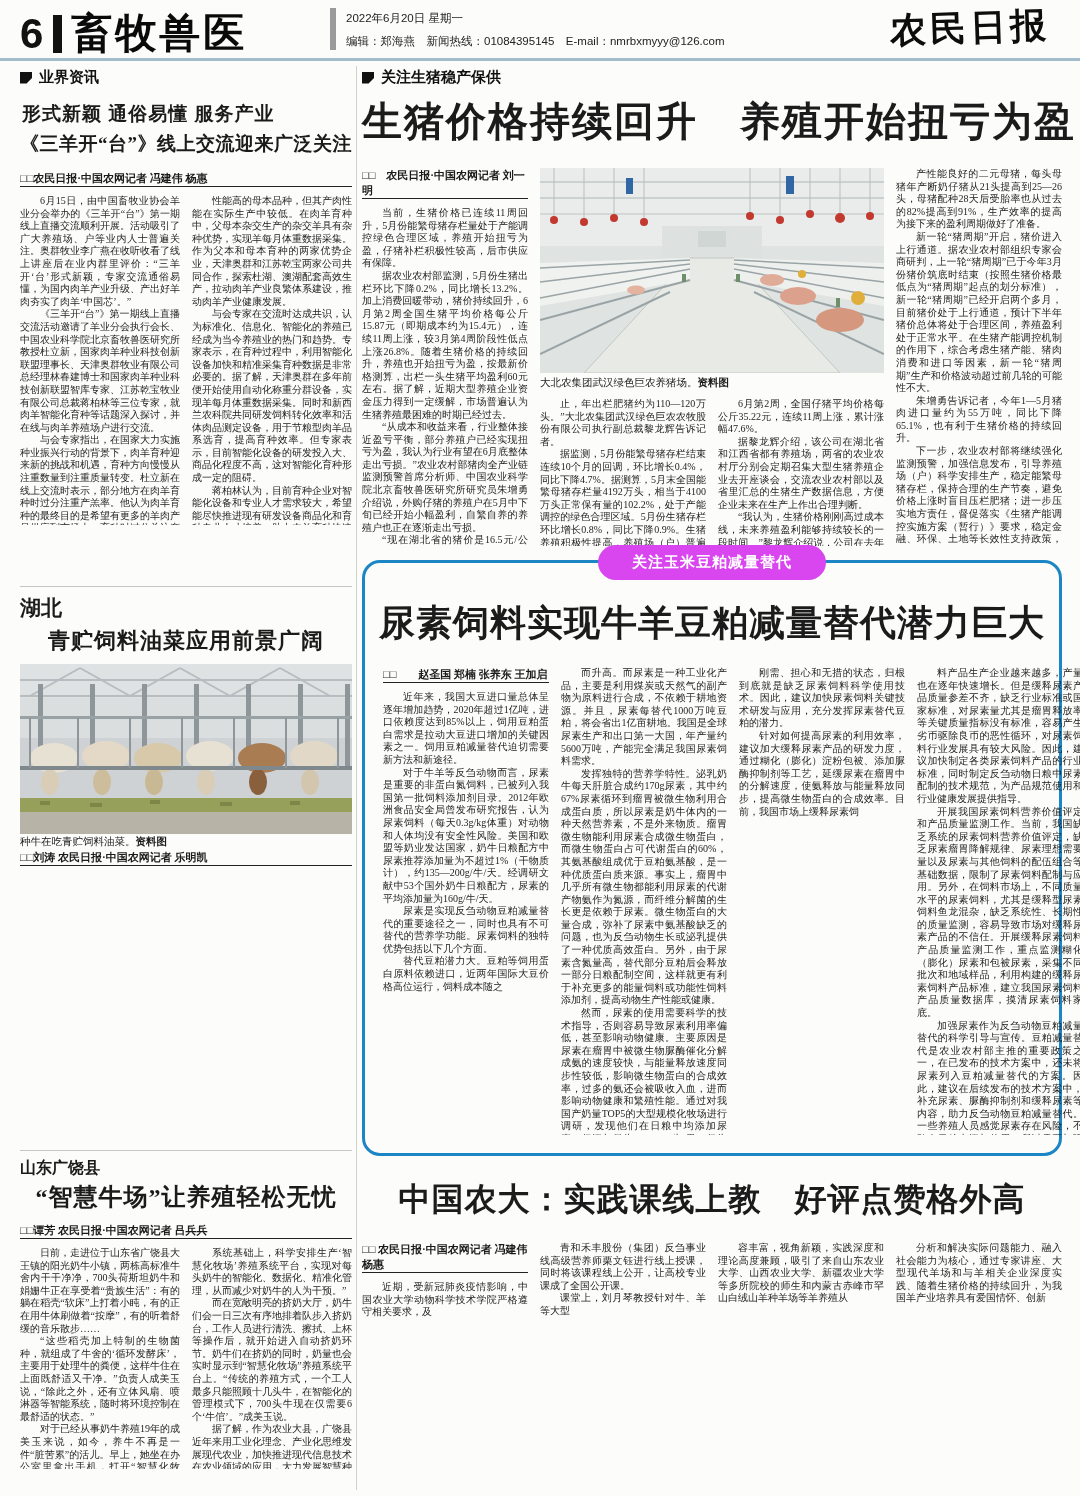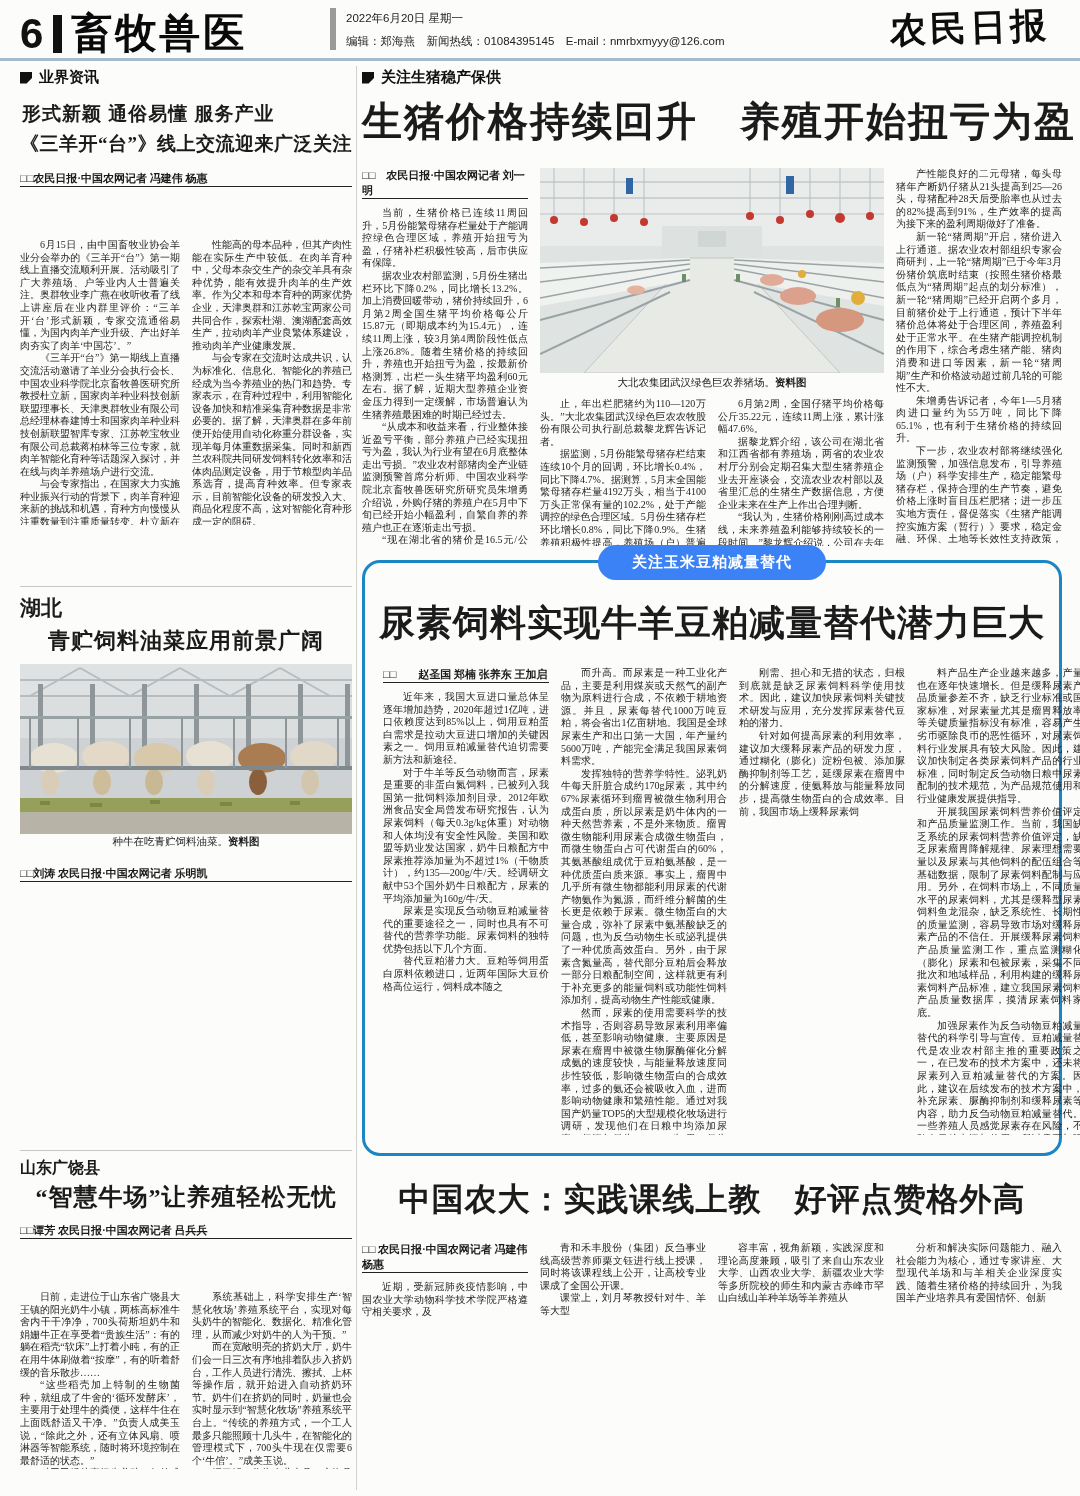--- a/index.html
+++ b/index.html
@@ -17,44 +17,44 @@
   .meta-lines div{margin:3px 0 8px 0;}
   .masthead{position:absolute;right:30px;top:4px;font-size:36px;font-weight:900;
             font-family:"DejaVu Serif","Liberation Serif",serif;transform:rotate(-2deg);letter-spacing:4px;color:#0d0d0d;}
   .hdr-rule{position:absolute;left:0;top:58px;width:1080px;height:3px;background:#a2bccb;}
   
   .kicker{display:flex;align-items:center;font-family:"Liberation Sans","DejaVu Sans",sans-serif;font-weight:bold;font-size:15px;color:#111;}
   .flag{width:12px;height:12px;background:#111;margin-right:7px;clip-path:polygon(0 0,100% 0,100% 55%,55% 100%,0 100%);}
   .byline{font-weight:bold;font-size:11px;border-bottom:1.5px solid #222;margin:0 0 8px 0;line-height:15px;}
   .body-col p{margin:0;text-indent:2em;font-size:10px;line-height:12.6px;text-align:justify;color:#1d1d1d;}
   .body-col{overflow:hidden;}
-  .caption-row{display:flex;justify-content:center;font-size:10.5px;line-height:16px;}
+  .caption-row{display:flex;justify-content:flex-start;font-size:10.5px;line-height:16px;}
   .caption-row .credit{font-weight:bold;}
   .vrule{position:absolute;left:356px;top:66px;width:1px;height:1424px;background:#d2d2cd;}
   .hrule-left{position:absolute;left:20px;width:332px;height:1px;background:#c7c7c2;}
   
   .sy{position:absolute;left:20px;top:68px;width:332px;}
   .sy .h-top{font-family:"Liberation Sans","DejaVu Sans",sans-serif;font-weight:900;font-size:19px;margin:14px 0 4px 2px;letter-spacing:1px;}
   .sy .h-main{font-weight:700;font-size:19px;white-space:nowrap;margin:2px 0 14px 0;letter-spacing:0.5px;}
   .cols2{display:flex;gap:12px;}
-  .cols2 .body-col{width:160px;margin-top:44px;}
+  .cols2 .body-col{width:160px;}
   .sy-body{height:330px;}
   
   .pig{position:absolute;left:362px;top:68px;width:700px;height:478px;}
   .pig .h-main{position:absolute;left:0;top:26px;width:700px;text-align:center;font-weight:900;font-size:40px;letter-spacing:2px;white-space:nowrap;}
   .pig-col{position:absolute;width:166px;}
   .pig-c1{left:0;top:100px;height:378px;}
   .pig-c2{left:178px;top:330px;height:148px;}
   .pig-c3{left:356px;top:330px;height:148px;}
   .pig-c4{left:534px;top:100px;height:378px;}
   .pig-fig{position:absolute;left:178px;top:100px;width:344px;height:205px;background:#dfe3e2;}
   .pig-cap{position:absolute;left:178px;top:307px;width:344px;}
   
   .urea{position:absolute;left:362px;top:560px;width:700px;height:596px;border:3px solid #1b85c5;border-radius:18px;box-sizing:border-box;background:#fcfcfa;}
-  .badge{position:absolute;left:50%;top:-18px;transform:translateX(-50%);background:#3b82f6;color:#fff;
+  .badge{position:absolute;left:50%;top:-18px;transform:translateX(-50%);background:#d946ef;color:#fff;
          font-family:"Liberation Sans","DejaVu Sans",sans-serif;font-weight:bold;font-size:15px;
          padding:8px 34px;border-radius:999px;white-space:nowrap;letter-spacing:1px;}
   .urea .h-main{position:absolute;left:0;top:36px;width:100%;text-align:center;font-weight:900;font-size:36px;letter-spacing:1px;white-space:nowrap;}
   .urea-col{position:absolute;top:104px;width:166px;height:468px;}
   .urea-c1{left:18px;} .urea-c2{left:196px;} .urea-c3{left:374px;} .urea-c4{left:552px;}
   
   .hb{position:absolute;left:20px;top:594px;width:332px;}
   .hb .kicker2{font-family:Liberation Sans, sans-serif;font-weight:bold;font-size:21px;}
   .hb .h-main{text-align:center;font-weight:700;font-size:22px;margin:4px 0 8px 0;letter-spacing:1px;}
   .hb-fig{width:332px;height:170px;background:#ced2d4;}
@@ -101,21 +101,21 @@
     <div class="h-top">形式新颖 通俗易懂 服务产业</div>
     <div class="h-main">《三羊开“台”》线上交流迎来广泛关注</div>
     <div class="byline">□□农民日报·中国农网记者 冯建伟 杨惠</div>
     <div class="cols2 sy-body">
       <div class="body-col">
           <p>6月15日，由中国畜牧业协会羊业分会举办的《三羊开“台”》第一期线上直播交流顺利开展。活动吸引了广大养殖场、户等业内人士普遍关注。奥群牧业李广燕在收听收看了线上讲座后在业内群里评价：“三羊开‘台’形式新颖，专家交流通俗易懂，为国内肉羊产业升级、产出好羊肉夯实了肉羊‘中国芯’。”</p>
           <p>《三羊开“台”》第一期线上直播交流活动邀请了羊业分会执行会长、中国农业科学院北京畜牧兽医研究所教授杜立新，国家肉羊种业科技创新联盟理事长、天津奥群牧业有限公司总经理林春建博士和国家肉羊种业科技创新联盟智库专家、江苏乾宝牧业有限公司总裁蒋柏林等三位专家，就肉羊智能化育种等话题深入探讨，并在线与肉羊养殖场户进行交流。</p>
           <p>与会专家指出，在国家大力实施种业振兴行动的背景下，肉羊育种迎来新的挑战和机遇，育种方向慢慢从注重数量到注重质量转变。杜立新在线上交流时表示，部分地方在肉羊育种时过分注重产羔率。他认为肉羊育种的最终目的是希望有更多的羊肉产品供应到市场上，育种时过分关注产羔率问题，忽略了肉羊养殖的成本和产肉效率，这种育种思路会阻碍肉羊产业的发展，应该加快促进肉羊产业良繁体系建设，促进肉羊产业提质增效。</p>
         </div>
       <div class="body-col">
-          <p>性能高的母本品种，但其产肉性能在实际生产中较低。在肉羊育种中，父母本杂交生产的杂交羊具有杂种优势，能有效提升肉羊的生产效率。作为父本和母本育种的两家优势企业，天津奥群和江苏乾宝两家公司共同合作，探索杜湖、澳湖配套高效生产，拉动肉羊产业良繁体系建设，推动肉羊产业健康发展。</p>
+          <p>性能高的母本品种，但其产肉性能在实际生产中较低。在肉羊育种中，父母本杂交生产的杂交羊具有杂种优势，实现羊每月体重数据采集。作为父本和母本育种的两家优势企业，天津奥群和江苏乾宝两家公司共同合作，探索杜湖、澳湖配套高效生产，拉动肉羊产业良繁体系建设，推动肉羊产业健康发展。</p>
           <p>与会专家在交流时达成共识，认为标准化、信息化、智能化的养殖已经成为当今养殖业的热门和趋势。专家表示，在育种过程中，利用智能化设备加快和精准采集育种数据是非常必要的。据了解，天津奥群在多年前便开始使用自动化称重分群设备，实现羊每月体重数据采集。同时和新西兰农科院共同研发饲料转化效率和活体肉品测定设备，用于节粮型肉羊品系选育，提高育种效率。但专家表示，目前智能化设备的研发投入大、商品化程度不高，这对智能化育种形成一定的阻碍。</p>
           <p>蒋柏林认为，目前育种企业对智能化设备和专业人才需求较大，希望能尽快推进现有研发设备商品化和育种专业人才培养，助力肉羊育种快速健康高质量发展。</p>
         </div>
     </div>
   </div>
   <div class="hrule-left" style="top:586px;"></div>
 
   <div class="pig">
     <div class="kicker">
       <span class="flag"></span>
@@ -276,21 +276,21 @@
             <rect x="200" y="138" width="12" height="4"></rect>
           <rect x="270" y="137" width="10" height="4"></rect>
         </g>
         <rect y="148" width="332" height="22" fill="#b7b3a7"></rect>
       </svg>
     </div>
     <div class="caption-row">
       <span>种牛在吃青贮饲料油菜。</span>
       <span class="credit">资料图</span>
     </div>
-    <div class="byline" style="margin-top:16px;">□□刘涛 农民日报·中国农网记者 乐明凯</div>
+    <div class="byline" style="margin-top:0;">□□刘涛 农民日报·中国农网记者 乐明凯</div>
   </div>
   <div class="hrule-left" style="top:1150px;"></div>
 
   <div class="urea">
     <div class="badge">关注玉米豆粕减量替代</div>
     <div class="h-main">尿素饲料实现牛羊豆粕减量替代潜力巨大</div>
     <div class="urea-col urea-c1 body-col">
       <div class="byline">□□　　赵圣国 郑楠 张养东 王加启</div>
       <div>
           <p>近年来，我国大豆进口量总体呈逐年增加趋势，2020年超过1亿吨，进口依赖度达到85%以上，饲用豆粕蛋白需求是拉动大豆进口增加的关键因素之一。饲用豆粕减量替代迫切需要新方法和新途径。</p>

